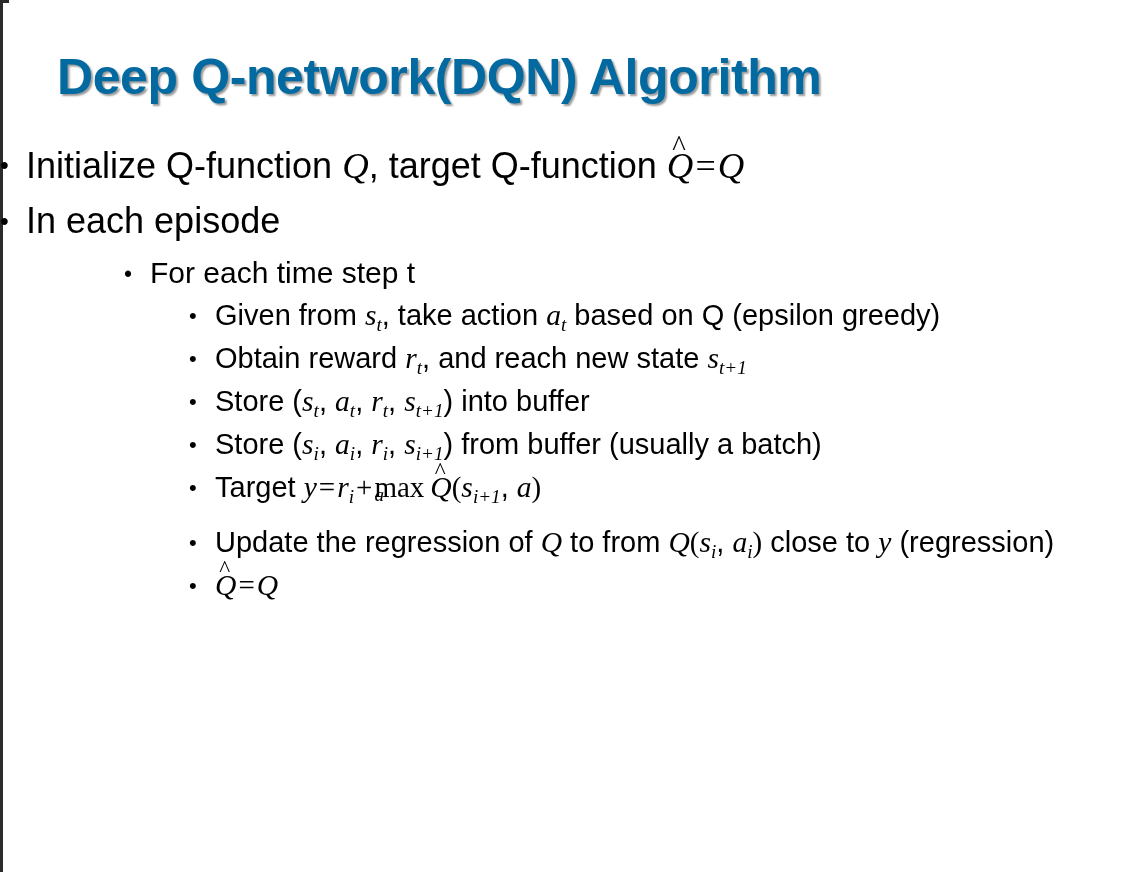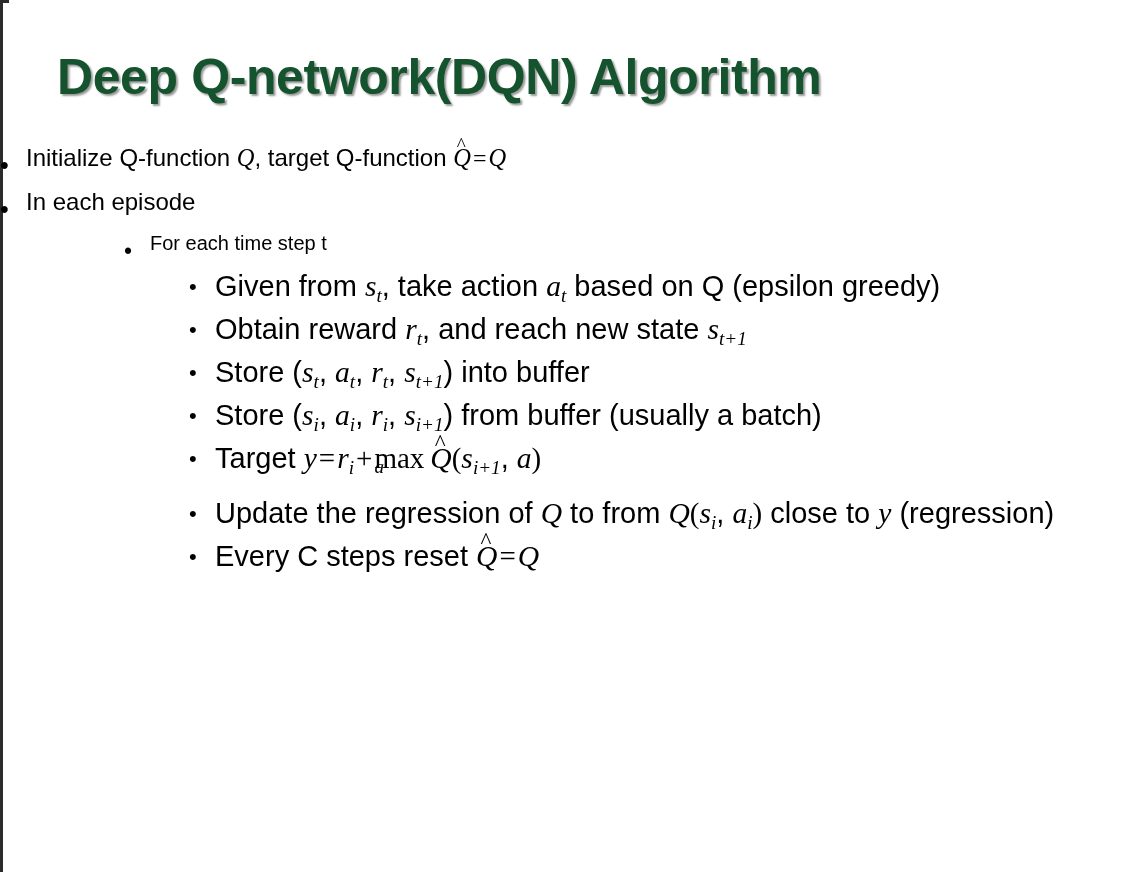--- a/index.html
+++ b/index.html
@@ -36,21 +36,21 @@
     background: #2b2b2b;
   }
 
   .title {
     position: absolute;
     left: 57px;
     top: 48px;
     font-family: "Liberation Sans", sans-serif;
     font-size: 50px;
     font-weight: bold;
-    color: #14532d;
+    color: #0369a1;
     letter-spacing: -0.4px;
     text-shadow: 2px 2px 2px rgba(0,0,0,0.40);
     white-space: nowrap;
   }
 
   .body {
     position: absolute;
     left: 0;
     top: 142px;
     width: 1124px;
@@ -74,36 +74,36 @@
   .lvl1 {
     margin-bottom: 8px;
   }
   .lvl1 .dot {
     width: 26px;
     font-size: 25px;
     padding-top: 11px;
     text-align: left;
   }
   .lvl1 .txt {
-    font-size: 24px;
+    font-size: 36px;
     line-height: 1.30;
   }
 
   
   .lvl2 {
     margin-bottom: 4px;
   }
   .lvl2-pad { padding-left: 124px; }
   .lvl2 .dot {
     width: 26px;
     font-size: 23px;
     padding-top: 10px;
   }
   .lvl2 .txt {
-    font-size: 20px;
+    font-size: 30px;
     line-height: 1.30;
   }
 
   
   .lvl3 {
     margin-bottom: 2px;
   }
   .lvl3-pad { padding-left: 189px; }
   .lvl3 .dot {
     width: 26px;
@@ -228,18 +228,18 @@
         <span class="txt"><span>Target </span><span class="mi">y</span><span class="mo">=</span><span class="mi">r</span><span class="sub">i</span><span class="mo">+</span><span class="underop"><span class="opname">max</span><span class="undersub">a</span></span><span class="hatwrap" style="margin-left:6px;"><span class="hat">^</span><span class="mi">Q</span></span><span class="mop">(</span><span class="mi">s</span><span class="sub">i+1</span><span>, </span><span class="mi">a</span><span class="mop">)</span></span>
       </div>
 
       <div class="bullet-row lvl3">
         <span class="dot">•</span>
         <span class="txt"><span>Update the regression of </span><span class="mi">Q</span><span> to from </span><span class="mi">Q</span><span class="mop">(</span><span class="mi">s</span><span class="sub">i</span><span>, </span><span class="mi">a</span><span class="sub">i</span><span class="mop">)</span><span> close to </span><span class="mi">y</span><span> (regression)</span></span>
       </div>
 
       <div class="bullet-row lvl3">
         <span class="dot">•</span>
-        <span class="txt"><span>Every C steps reset </span><span class="hatwrap"><span class="hat">^</span><span class="mi">Q</span></span><span class="mo">=</span><span class="mi">Q</span></span>
+        <span class="txt"><span class="hatwrap"><span class="hat">^</span><span class="mi">Q</span></span><span class="mo">=</span><span class="mi">Q</span></span>
       </div>
 
     </div>
   </div>
 </div>
 
 </body></html>

